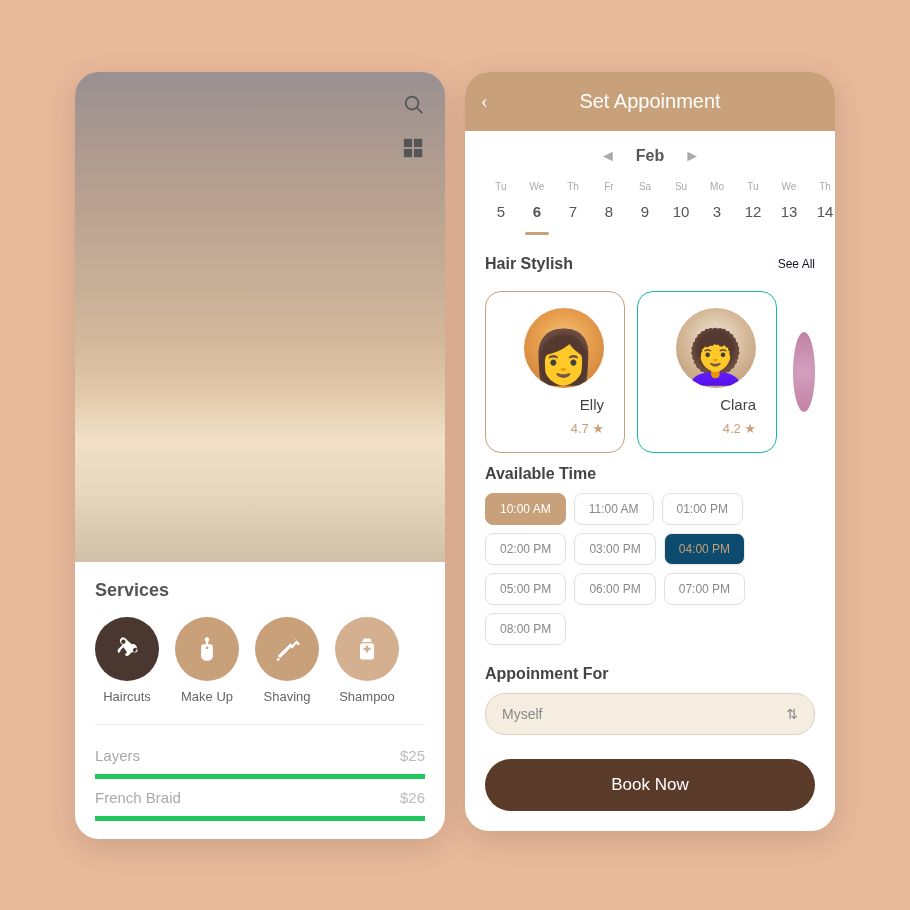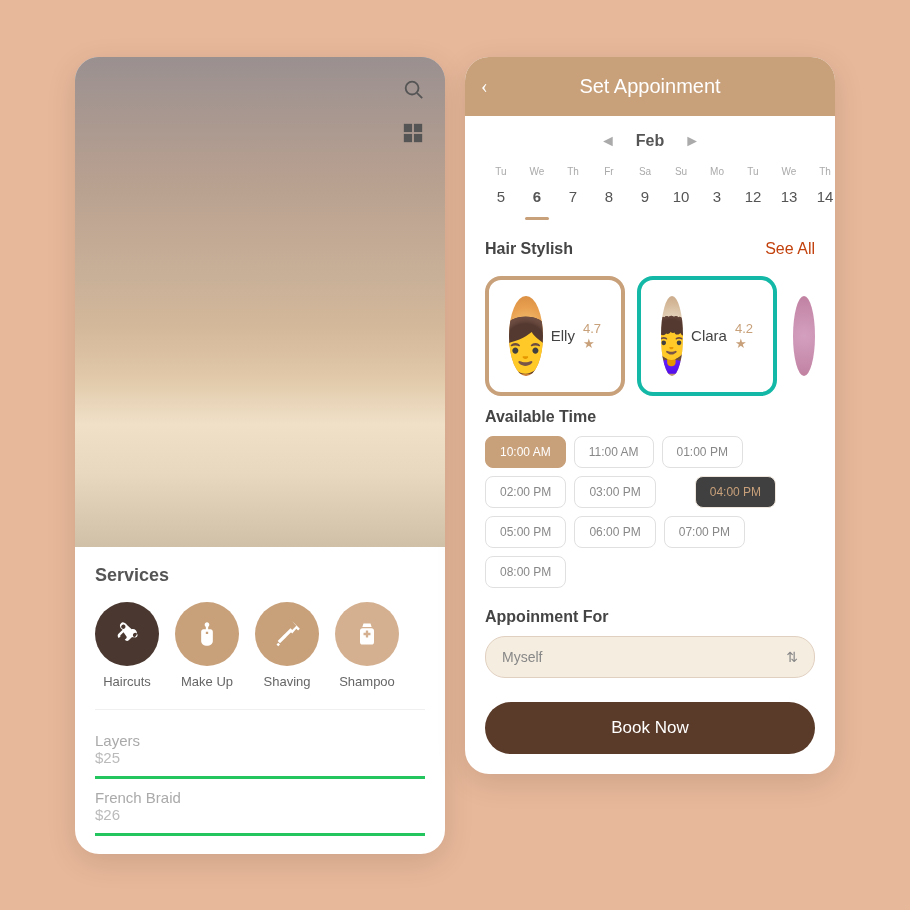--- a/index.html
+++ b/index.html
@@ -134,22 +134,21 @@
 
     .price-list {
       border-top: 1px solid #f0f0f0;
       padding-top: 12px;
     }
 
     .price-item {
       display: flex;
       justify-content: space-between;
       padding: 10px 0;
-      border-bottom: 3px solid #22c55e;
-      flex-direction: column;
+      border-bottom: 5px solid #22c55e;
     }
 
     .price-name {
       font-size: 15px;
       color: #aaa;
       font-family: Arial, sans-serif;
     }
 
     .price-value {
       font-size: 15px;
@@ -272,39 +271,40 @@
     }
 
     .section-title {
       font-size: 16px;
       color: #444;
       font-family: Arial, sans-serif;
       font-weight: 600;
     }
 
     .see-all {
-      font-size: 16px;
-      color: #c2410c;
+      font-size: 12px;
+      color: #0f172a;
       font-family: Arial, sans-serif;
       cursor: pointer;
     }
 
     .stylists-row {
       display: flex;
       gap: 12px;
       padding: 0 20px;
       overflow: hidden;
     }
 
     .stylist-card {
-      border: 4px solid #14b8a6;
+      border: 1px solid #14b8a6;
       border-radius: 16px;
       padding: 16px 20px;
       display: flex;
-      align-items: center;
+      flex-direction: column;
+      align-items: flex-end;
       gap: 8px;
       cursor: pointer;
       min-width: 140px;
     }
 
     .stylist-card.selected {
       border-color: #c8a07a;
     }
 
     .stylist-avatar {
@@ -386,24 +386,23 @@
       background: #fff;
     }
 
     .time-slot.selected-time {
       background: #c8a07a;
       color: #fff;
       border-color: #c8a07a;
     }
 
     .time-slot.disabled-time {
-      background: #404040;
+      background: #0c4a6e;
       color: #c8a07a;
       border-color: #f0e8de;
-      margin-left: 31px;
     }
 
     
     .appt-for-section {
       padding: 12px 20px 8px;
     }
 
     .appt-for-label {
       font-size: 16px;
       color: #444;

